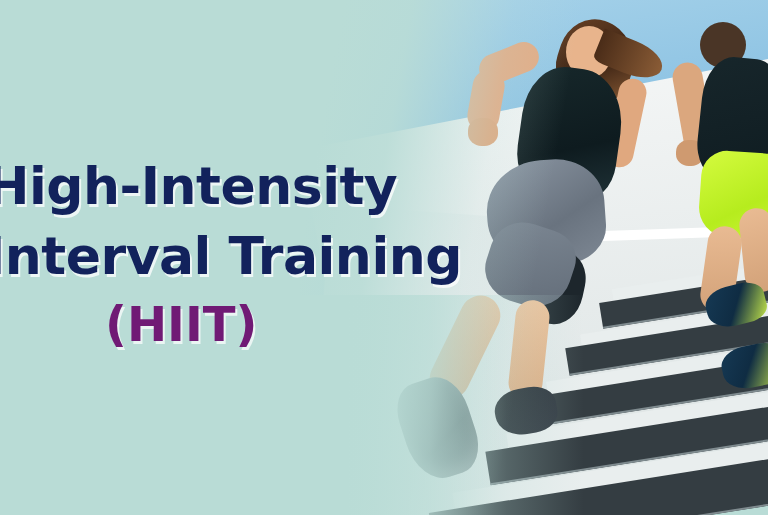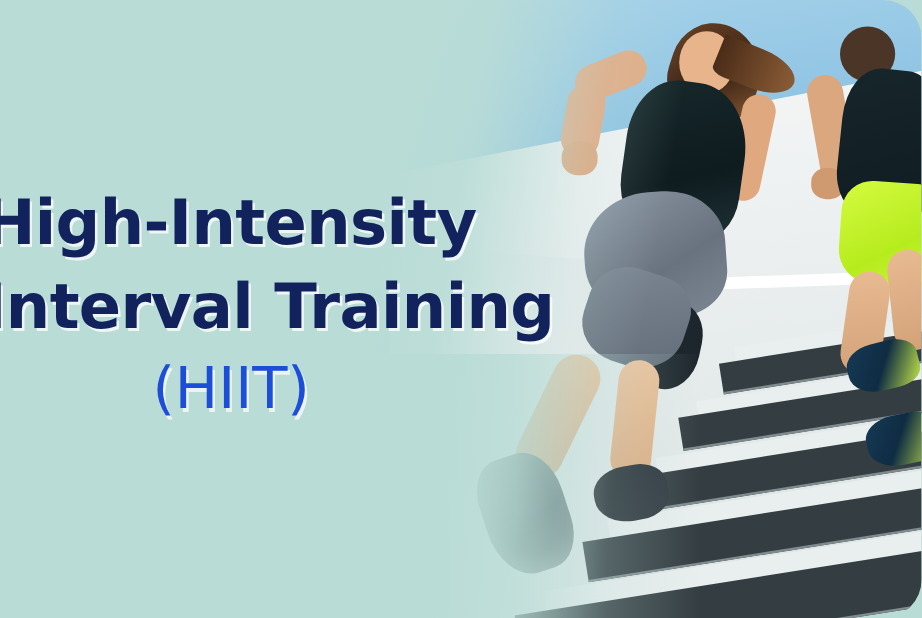--- a/index.html
+++ b/index.html
@@ -4,21 +4,20 @@
 <style>
   html,body{margin:0;padding:0;}
   body{
     width:768px;height:515px;
     font-family:"DejaVu Sans", sans-serif;
     overflow:hidden;background:#b9dcd6;
   }
   #banner{
     position:relative;width:768px;height:515px;overflow:hidden;
     background:#b9dcd6;
-    border-radius:32px;
   }
 
   
   #photo{
     position:absolute;left:0;top:0;width:768px;height:515px;overflow:hidden;
   }
   
   .sky{
     position:absolute;left:300px;top:0;width:468px;height:300px;
     background:linear-gradient(170deg,#a9d4ea 0%,#8cc2e3 45%,#9ccbe6 100%);
@@ -198,25 +197,24 @@
     letter-spacing:-0.5px;
     line-height:1;
     white-space:nowrap;
     color:#12225c;
     text-shadow:2px 3px 0 rgba(255,255,255,.75);
   }
   #line1{top:160px;}
   #line2{top:230px;}
   .subhead{
     position:absolute;left:105px;top:300px;
-    font-weight:400;font-size:48px;line-height:1;
-    color:#1d4ed8;
+    font-weight:700;font-size:48px;line-height:1;
+    color:#701a75;
     text-shadow:2px 3px 0 rgba(255,255,255,.7);
     white-space:nowrap;
-    margin-left:22px;
   }
 </style>
 </head>
 <body>
 
 <div id="banner">
 
   <div id="photo">
 
     <div class="sky"></div>

